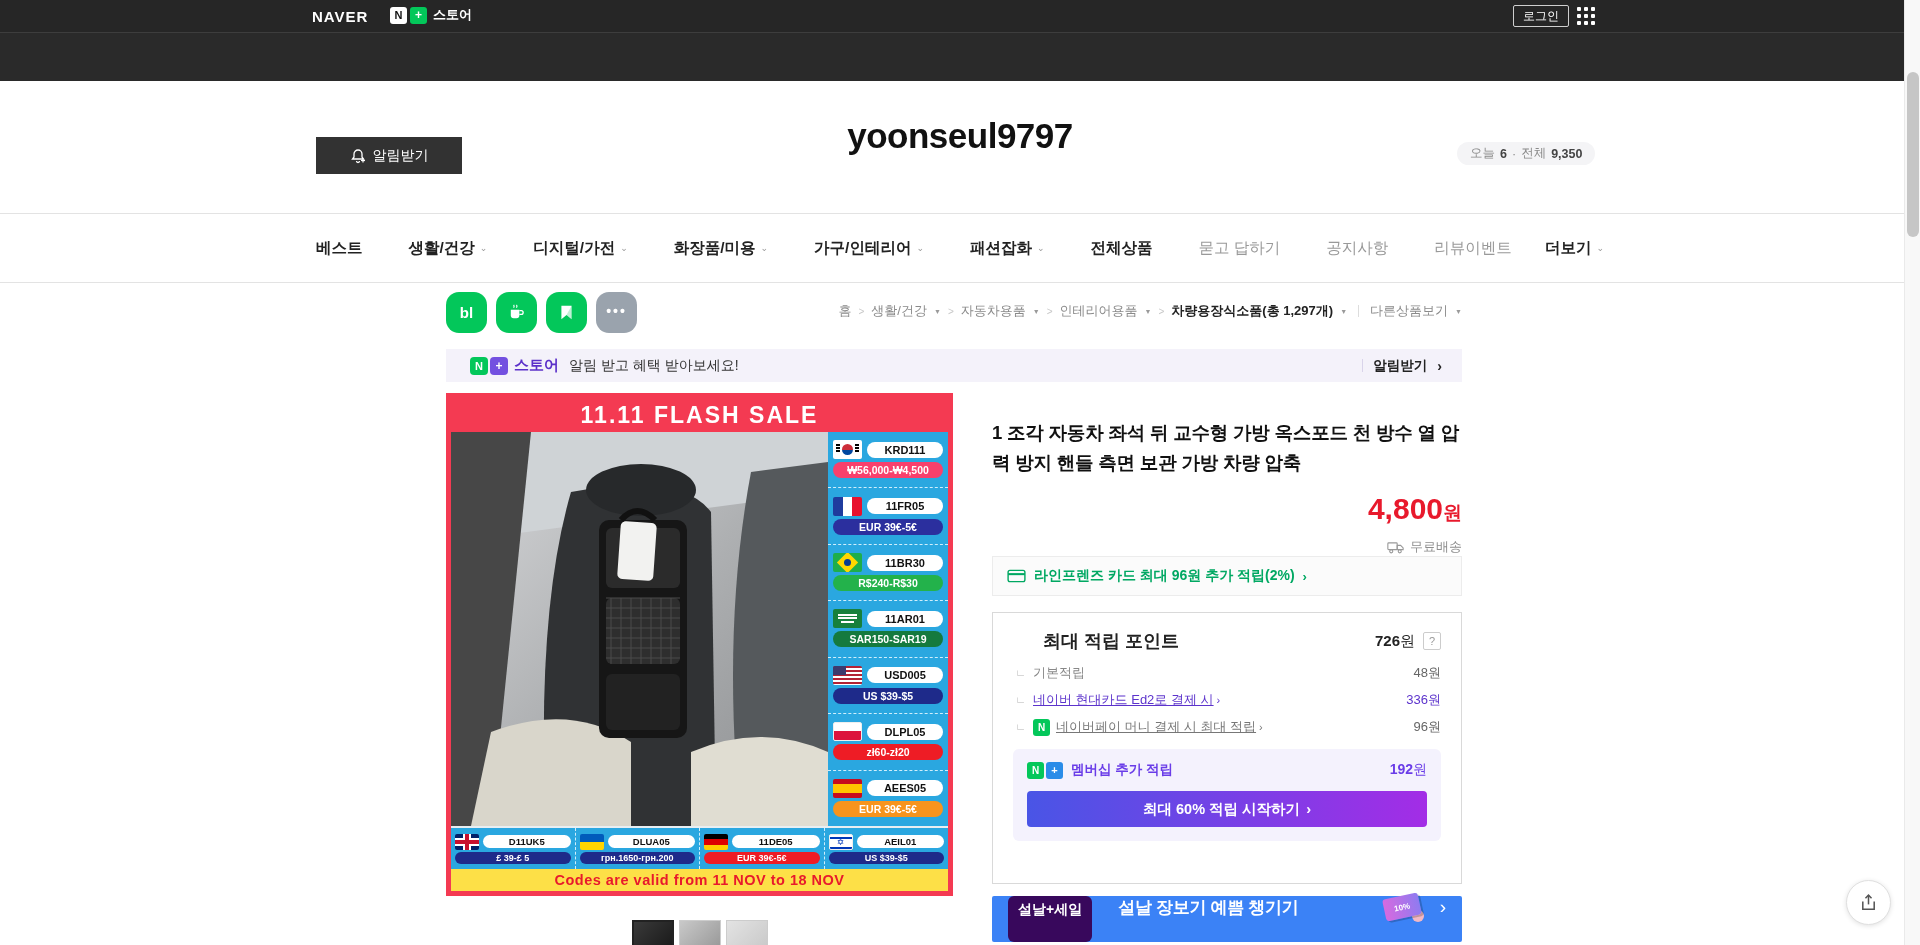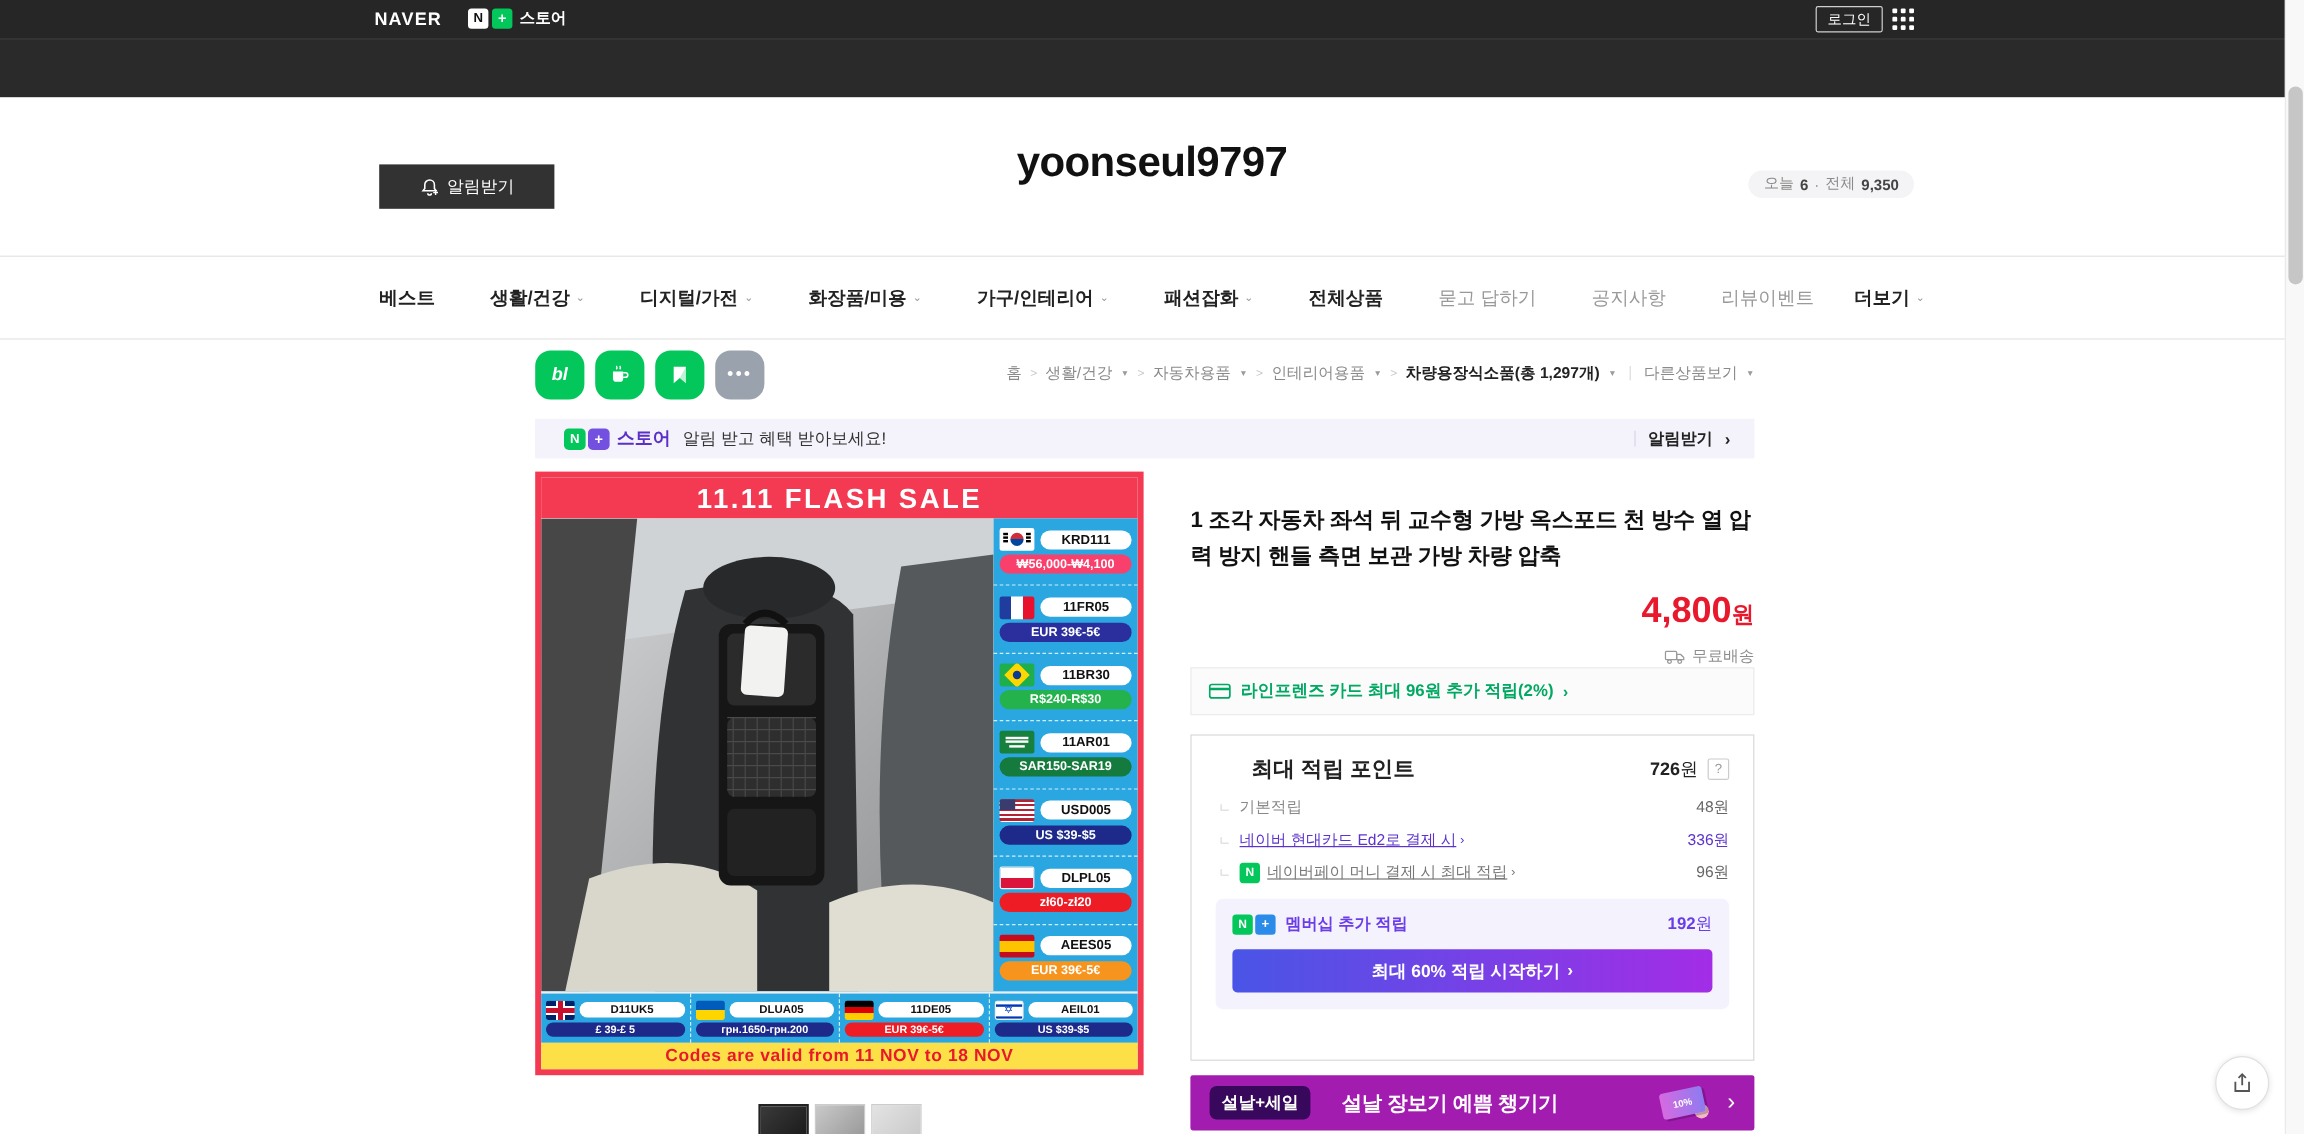--- a/index.html
+++ b/index.html
@@ -37,21 +37,21 @@
   .gnb-item { font-size:15.5px; font-weight:700; color:#222; cursor:pointer; display:flex; align-items:center; gap:5px; white-space:nowrap; }
   .gnb-item.muted { color:#999; font-weight:400; }
   .gnb-more { position:absolute; right:0; top:0; height:100%; display:flex; align-items:center; }
   .caret { font-size:9px; color:#999; font-weight:400; }
 
   
   .sns-row { position:absolute; left:446px; top:292px; display:flex; gap:9px; }
   .sns { width:41px; height:41px; border-radius:13px; display:flex; align-items:center; justify-content:center; color:#fff; cursor:pointer; }
   .sns.green { background:#03c75a; }
   .sns.gray  { background:#9aa3ad; }
-  .sns .bl { font-weight:800; font-size:15px; font-style:italic; }
+  .sns .bl { font-weight:800; font-size:15px; }
   .sns .dots { letter-spacing:2px; font-weight:800; font-size:14px; margin-top:-4px; }
   .crumbs { position:absolute; right:458px; top:302px; display:flex; align-items:center; font-size:13px; color:#8a8a8a; gap:7px; white-space:nowrap; }
   .crumb { cursor:pointer; }
   .crumb-sep { color:#c8c8c8; font-size:10px; }
   .crumb-caret { font-size:7px; color:#9a9a9a; cursor:pointer; }
   .crumb.current { color:#222; font-weight:700; }
   .crumb-bar { width:1px; height:12px; background:#ddd; margin:0 4px; }
 
   
   .notice { position:absolute; left:446px; top:349px; width:1016px; height:33px; background:#f4f2fa; display:flex; align-items:center; padding:0 20px 0 24px; }
@@ -145,21 +145,21 @@
   .member-box { margin-top:13px; background:#f4f2fd; border-radius:6px; padding:12px 14px 14px; }
   .mb-row { display:flex; align-items:center; }
   .mb-row .mini-n { width:17px; height:17px; border-radius:3px; background:#03c75a; color:#fff; font-weight:800; font-size:10px; display:flex; align-items:center; justify-content:center; }
   .mb-row .mini-p { width:17px; height:17px; border-radius:3px; background:#2a8ce8; color:#fff; font-weight:800; font-size:11px; display:flex; align-items:center; justify-content:center; margin-left:2px; }
   .mb-row .lab { color:#6a3de8; font-weight:700; font-size:13.5px; margin-left:8px; }
   .mb-row .val { margin-left:auto; color:#6a3de8; font-size:14px; } .mb-row .val b { font-weight:800; }
   .cta-btn { margin-top:12px; height:36px; border:none; border-radius:4px; width:100%;
     background:linear-gradient(90deg,#4955e6,#a32de6); color:#fff; font-weight:800; font-size:14.5px; cursor:pointer;
     display:flex; align-items:center; justify-content:center; gap:6px; font-family:inherit; }
 
-  .seollal { position:absolute; left:992px; top:896px; width:470px; height:46px; background:#a21caf; border-radius:2px; display:flex; align-items:center; padding:0 16px; cursor:pointer; }
+  .seollal { position:absolute; left:992px; top:896px; width:470px; height:46px; background:#3b82f6; border-radius:2px; display:flex; padding:0 16px; cursor:pointer; }
   .seollal .chip { background:#38085c; border-radius:6px; padding:5px 10px; color:#fff; font-weight:800; font-size:14px; }
   .seollal .ttl { color:#fff; font-weight:800; font-size:17px; margin-left:26px; letter-spacing:-0.3px; }
   .seollal .coupon { margin-left:auto; width:36px; height:22px; border-radius:3px; transform:rotate(-12deg);
     background:linear-gradient(90deg,#d66ae0,#8f7bf0); color:#fff; font-size:8px; font-weight:800;
     display:flex; align-items:center; justify-content:center; box-shadow:2px 2px 0 rgba(0,0,0,.2); }
   .seollal .hand { width:12px; height:12px; border-radius:50%; background:#f3b8c4; margin-left:-8px; margin-top:14px; }
   .seollal .chev { color:#fff; font-size:19px; margin-left:16px; }
 
   
   .share-fab { position:absolute; left:1846px; top:880px; width:45px; height:45px; border-radius:50%; background:#fff; border:1px solid #e0e0e0; box-shadow:0 1px 5px rgba(0,0,0,.12); display:flex; align-items:center; justify-content:center; cursor:pointer; }
@@ -336,21 +336,21 @@
       <path d="M160 166 v66 M170 166 v66 M180 166 v66 M190 166 v66 M200 166 v66 M210 166 v66 M220 166 v66" stroke="#4a4a4a" stroke-width="1"></path>
       <rect x="155" y="242" width="74" height="56" rx="6" fill="#222"></rect>
       <path d="M170 88 Q186 70 204 88" stroke="#111" stroke-width="6" fill="none"></path>
     </svg>
     <div class="side-coupons">
       <div class="scell">
         <div class="r1">
             <span class="flag kr"></span>
             <span class="code-pill">KRD111</span>
           </div>
-        <div class="deal-pill" style="background-color: rgb(249, 64, 108);">₩56,000-₩4,100</div>
+        <div class="deal-pill" style="background-color: rgb(249, 64, 108);">₩56,000-₩4,500</div>
       </div>
       <div class="scell">
         <div class="r1">
             <span class="flag fr"></span>
             <span class="code-pill">11FR05</span>
           </div>
         <div class="deal-pill" style="background-color: rgb(43, 47, 158);">EUR 39€-5€</div>
       </div>
       <div class="scell">
         <div class="r1">

